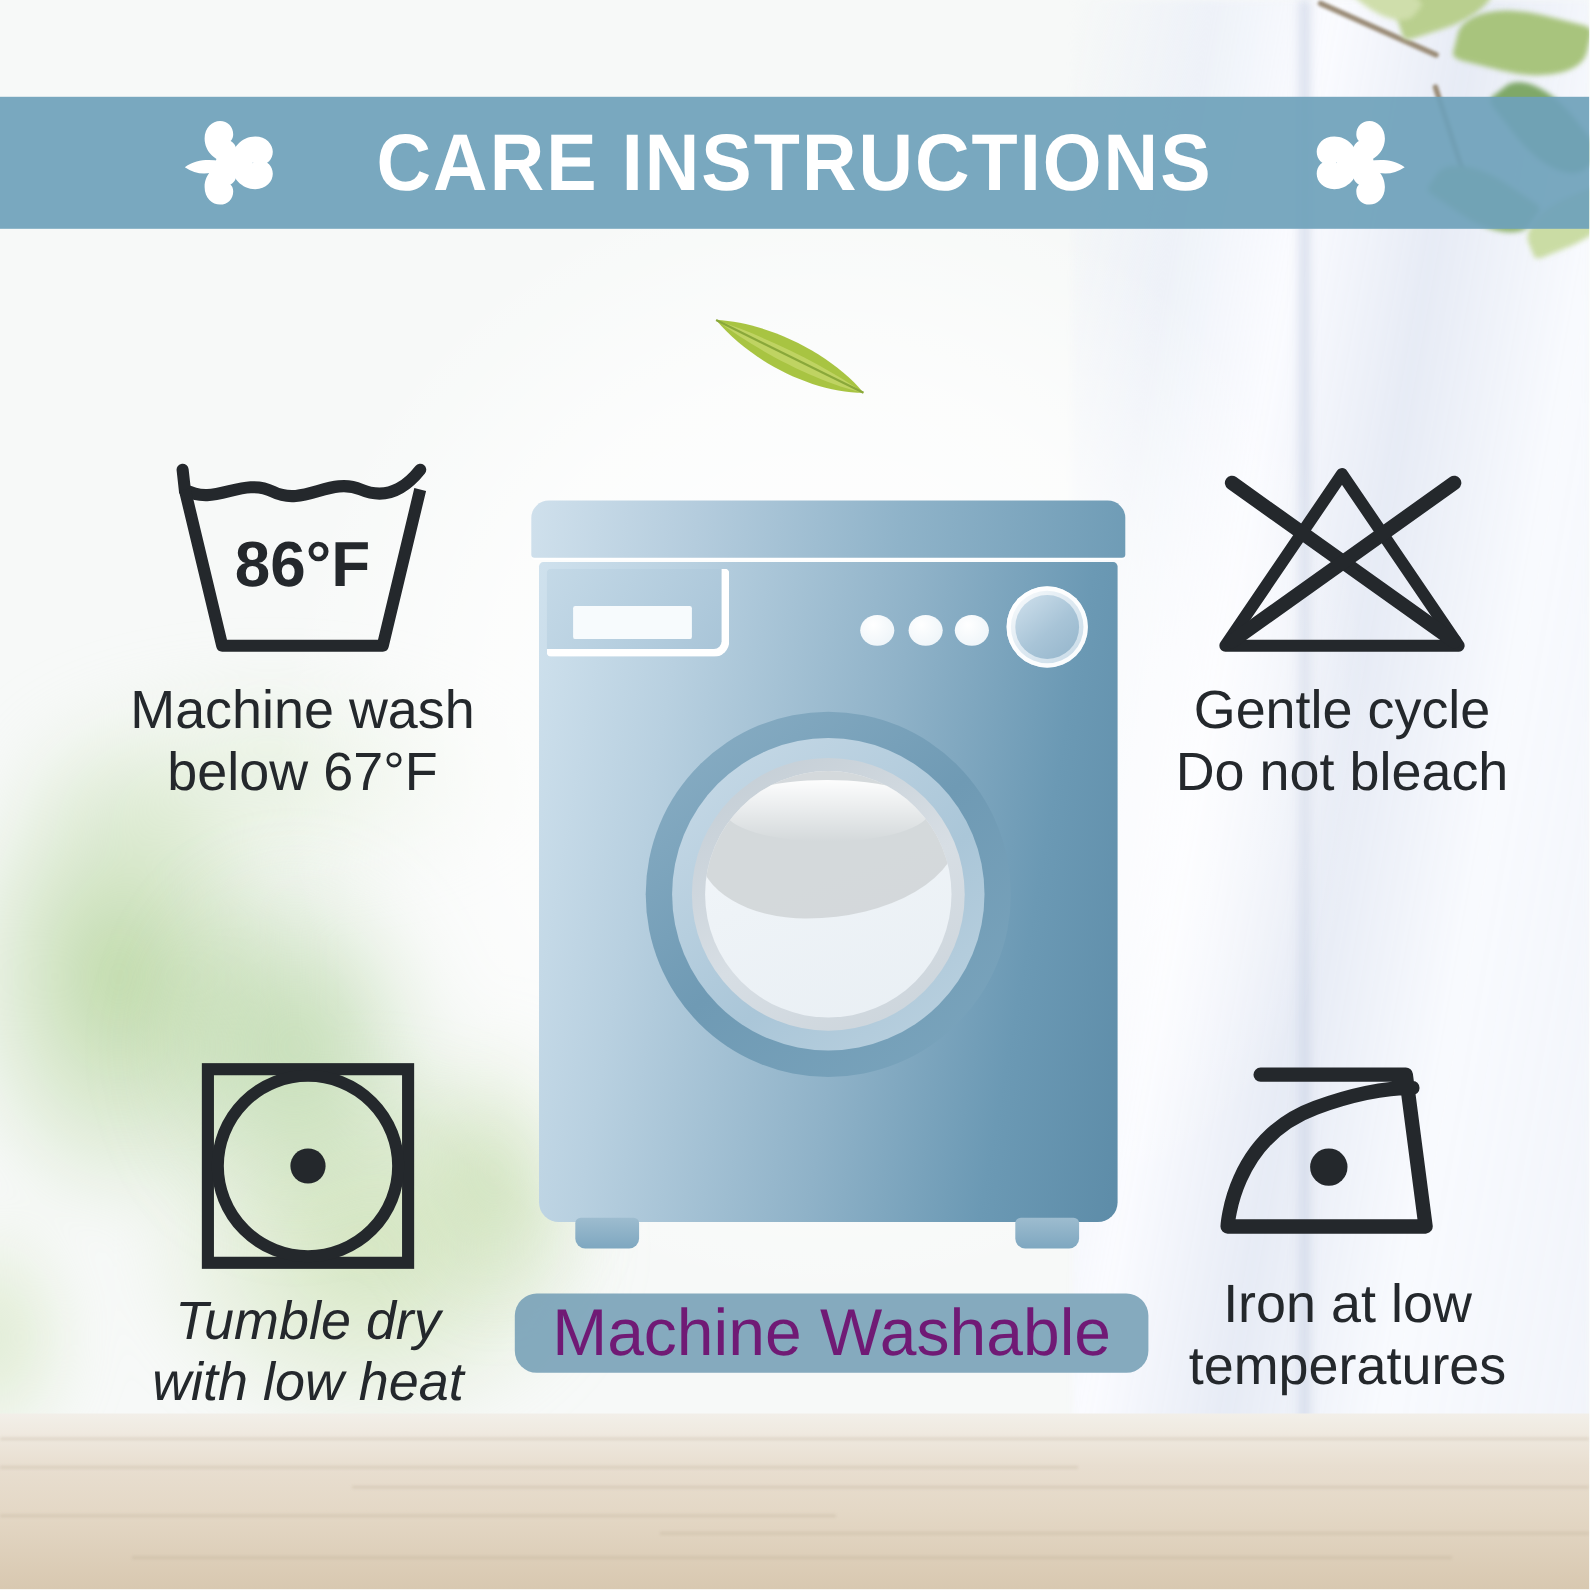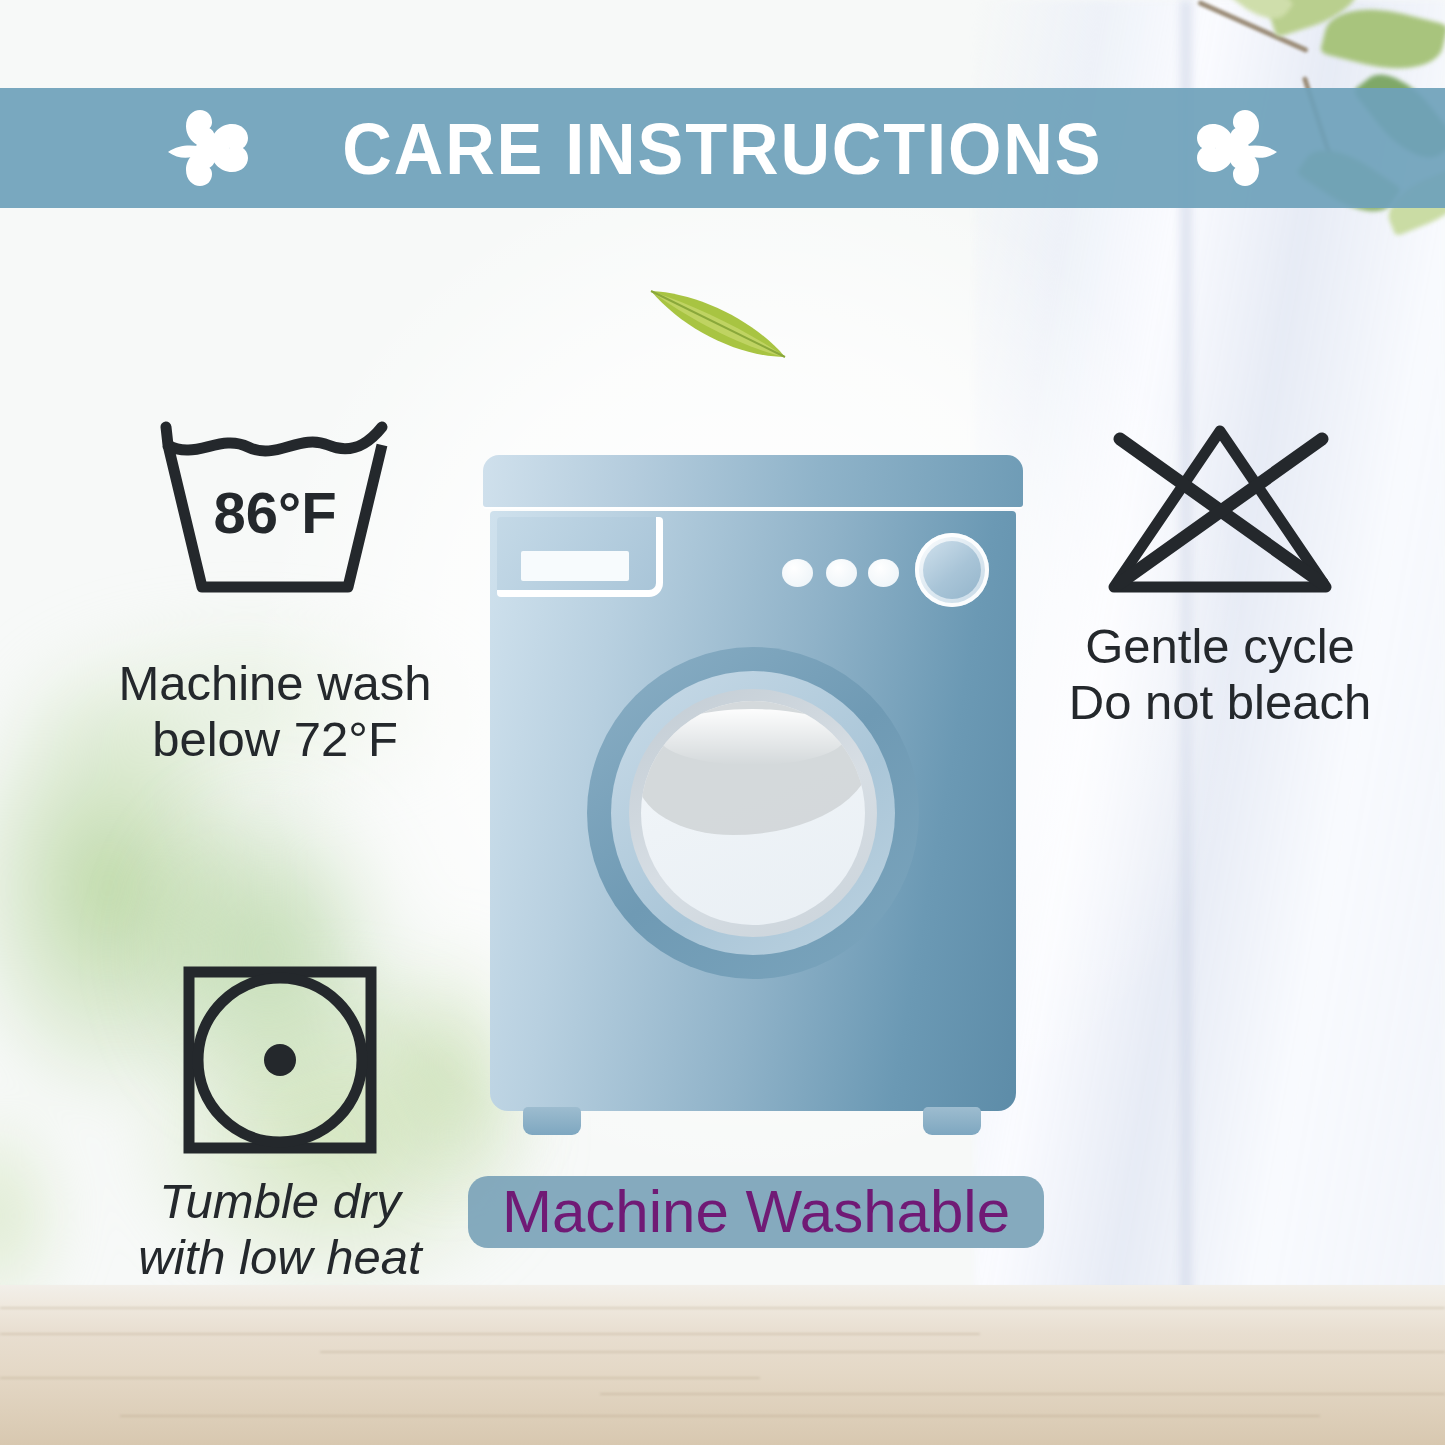--- a/index.html
+++ b/index.html
@@ -82,21 +82,21 @@
   .fleur{position:relative;width:140px;height:96px;flex:0 0 auto;}
   .fleur svg{display:block;width:140px;height:96px;}
 
   
   .icon-block{position:absolute;display:flex;flex-direction:column;align-items:center;}
   .icon-art{display:block;}
   .caption{
     margin-top:14px;text-align:center;color:#24282c;
     font-size:49px;line-height:1.14;white-space:pre-line;
   }
-  #block-wash{left:45px;top:415px;width:460px;gap:37px;}
+  #block-wash{left:45px;top:415px;width:460px;}
   #block-bleach{left:1000px;top:415px;width:440px;align-items:center;}
   #block-dry{left:60px;top:960px;width:440px;font-style:italic;}
   #block-iron{left:1010px;top:965px;width:430px;}
 
   
   .machine{position:absolute;left:483px;top:455px;width:540px;height:665px;}
   .m-lid{
     position:absolute;left:0;top:0;width:540px;height:52px;
     border-radius:16px 16px 3px 3px;
     background:linear-gradient(95deg,#cfe0ec 0%,#b4ccdd 28%,#8fb3c9 62%,#6f9cb6 100%);
@@ -254,21 +254,21 @@
     </svg>
   </div>
 
   <div class="icon-block" id="block-wash">
     <svg class="icon-art" width="250" height="190" viewBox="0 0 250 190" xmlns="http://www.w3.org/2000/svg">
       <path d="M16 12 L18 30 C45 46 70 18 98 32 C126 46 150 18 178 30 C206 42 224 22 232 12" fill="none" stroke="#24282C" stroke-width="11" stroke-linecap="round"></path>
       <path d="M18 30 L52 172 L198 172 L232 30" fill="none" stroke="#24282C" stroke-width="11" stroke-linejoin="round"></path>
       <text x="125" y="118" text-anchor="middle" font-family="Liberation Sans, sans-serif" font-size="58" font-weight="bold" fill="#24282C">86°F</text>
     </svg>
     <div class="caption">Machine wash
-below 72°F</div>
+below 67°F</div>
   </div>
 
   <div class="icon-block" id="block-bleach">
     <svg class="icon-art" width="260" height="190" viewBox="0 0 260 190" xmlns="http://www.w3.org/2000/svg">
       <path d="M130 16 L236 172 L24 172 Z" fill="none" stroke="#24282C" stroke-width="11" stroke-linejoin="round"></path>
       <line x1="30" y1="24" x2="232" y2="168" stroke="#24282C" stroke-width="13" stroke-linecap="round"></line>
       <line x1="232" y1="24" x2="30" y2="168" stroke="#24282C" stroke-width="13" stroke-linecap="round"></line>
     </svg>
     <div class="caption">Gentle cycle
 Do not bleach</div>
@@ -277,20 +277,28 @@
   <div class="icon-block" id="block-dry">
     <svg class="icon-art" width="210" height="200" viewBox="0 0 210 200" xmlns="http://www.w3.org/2000/svg">
       <rect x="14" y="12" width="182" height="176" fill="none" stroke="#24282C" stroke-width="11"></rect>
       <circle cx="105" cy="100" r="82" fill="none" stroke="#24282C" stroke-width="11"></circle>
       <circle cx="105" cy="100" r="16" fill="#24282C"></circle>
     </svg>
     <div class="caption">Tumble dry
 with low heat</div>
   </div>
 
+  <div class="icon-block" id="block-iron">
+    <svg class="icon-art" width="250" height="180" viewBox="0 0 250 180" xmlns="http://www.w3.org/2000/svg">
+      <path d="M46 12 L178 12 L196 150 L16 150 C16 150 20 70 96 42 C140 26 170 24 184 24" fill="none" stroke="#24282C" stroke-width="13" stroke-linejoin="round" stroke-linecap="round"></path>
+      <circle cx="108" cy="96" r="17" fill="#24282C"></circle>
+    </svg>
+    <div class="caption">Iron at low
+temperatures</div>
+  </div>
 
   <div class="machine">
     <div class="m-lid"></div>
     <div class="m-body"></div>
     <div class="m-panel-drawer"></div>
     <div class="m-drawer-slot"></div>
     <div class="m-btn b1"></div>
     <div class="m-btn b2"></div>
     <div class="m-btn b3"></div>
     <div class="m-dial"></div>

